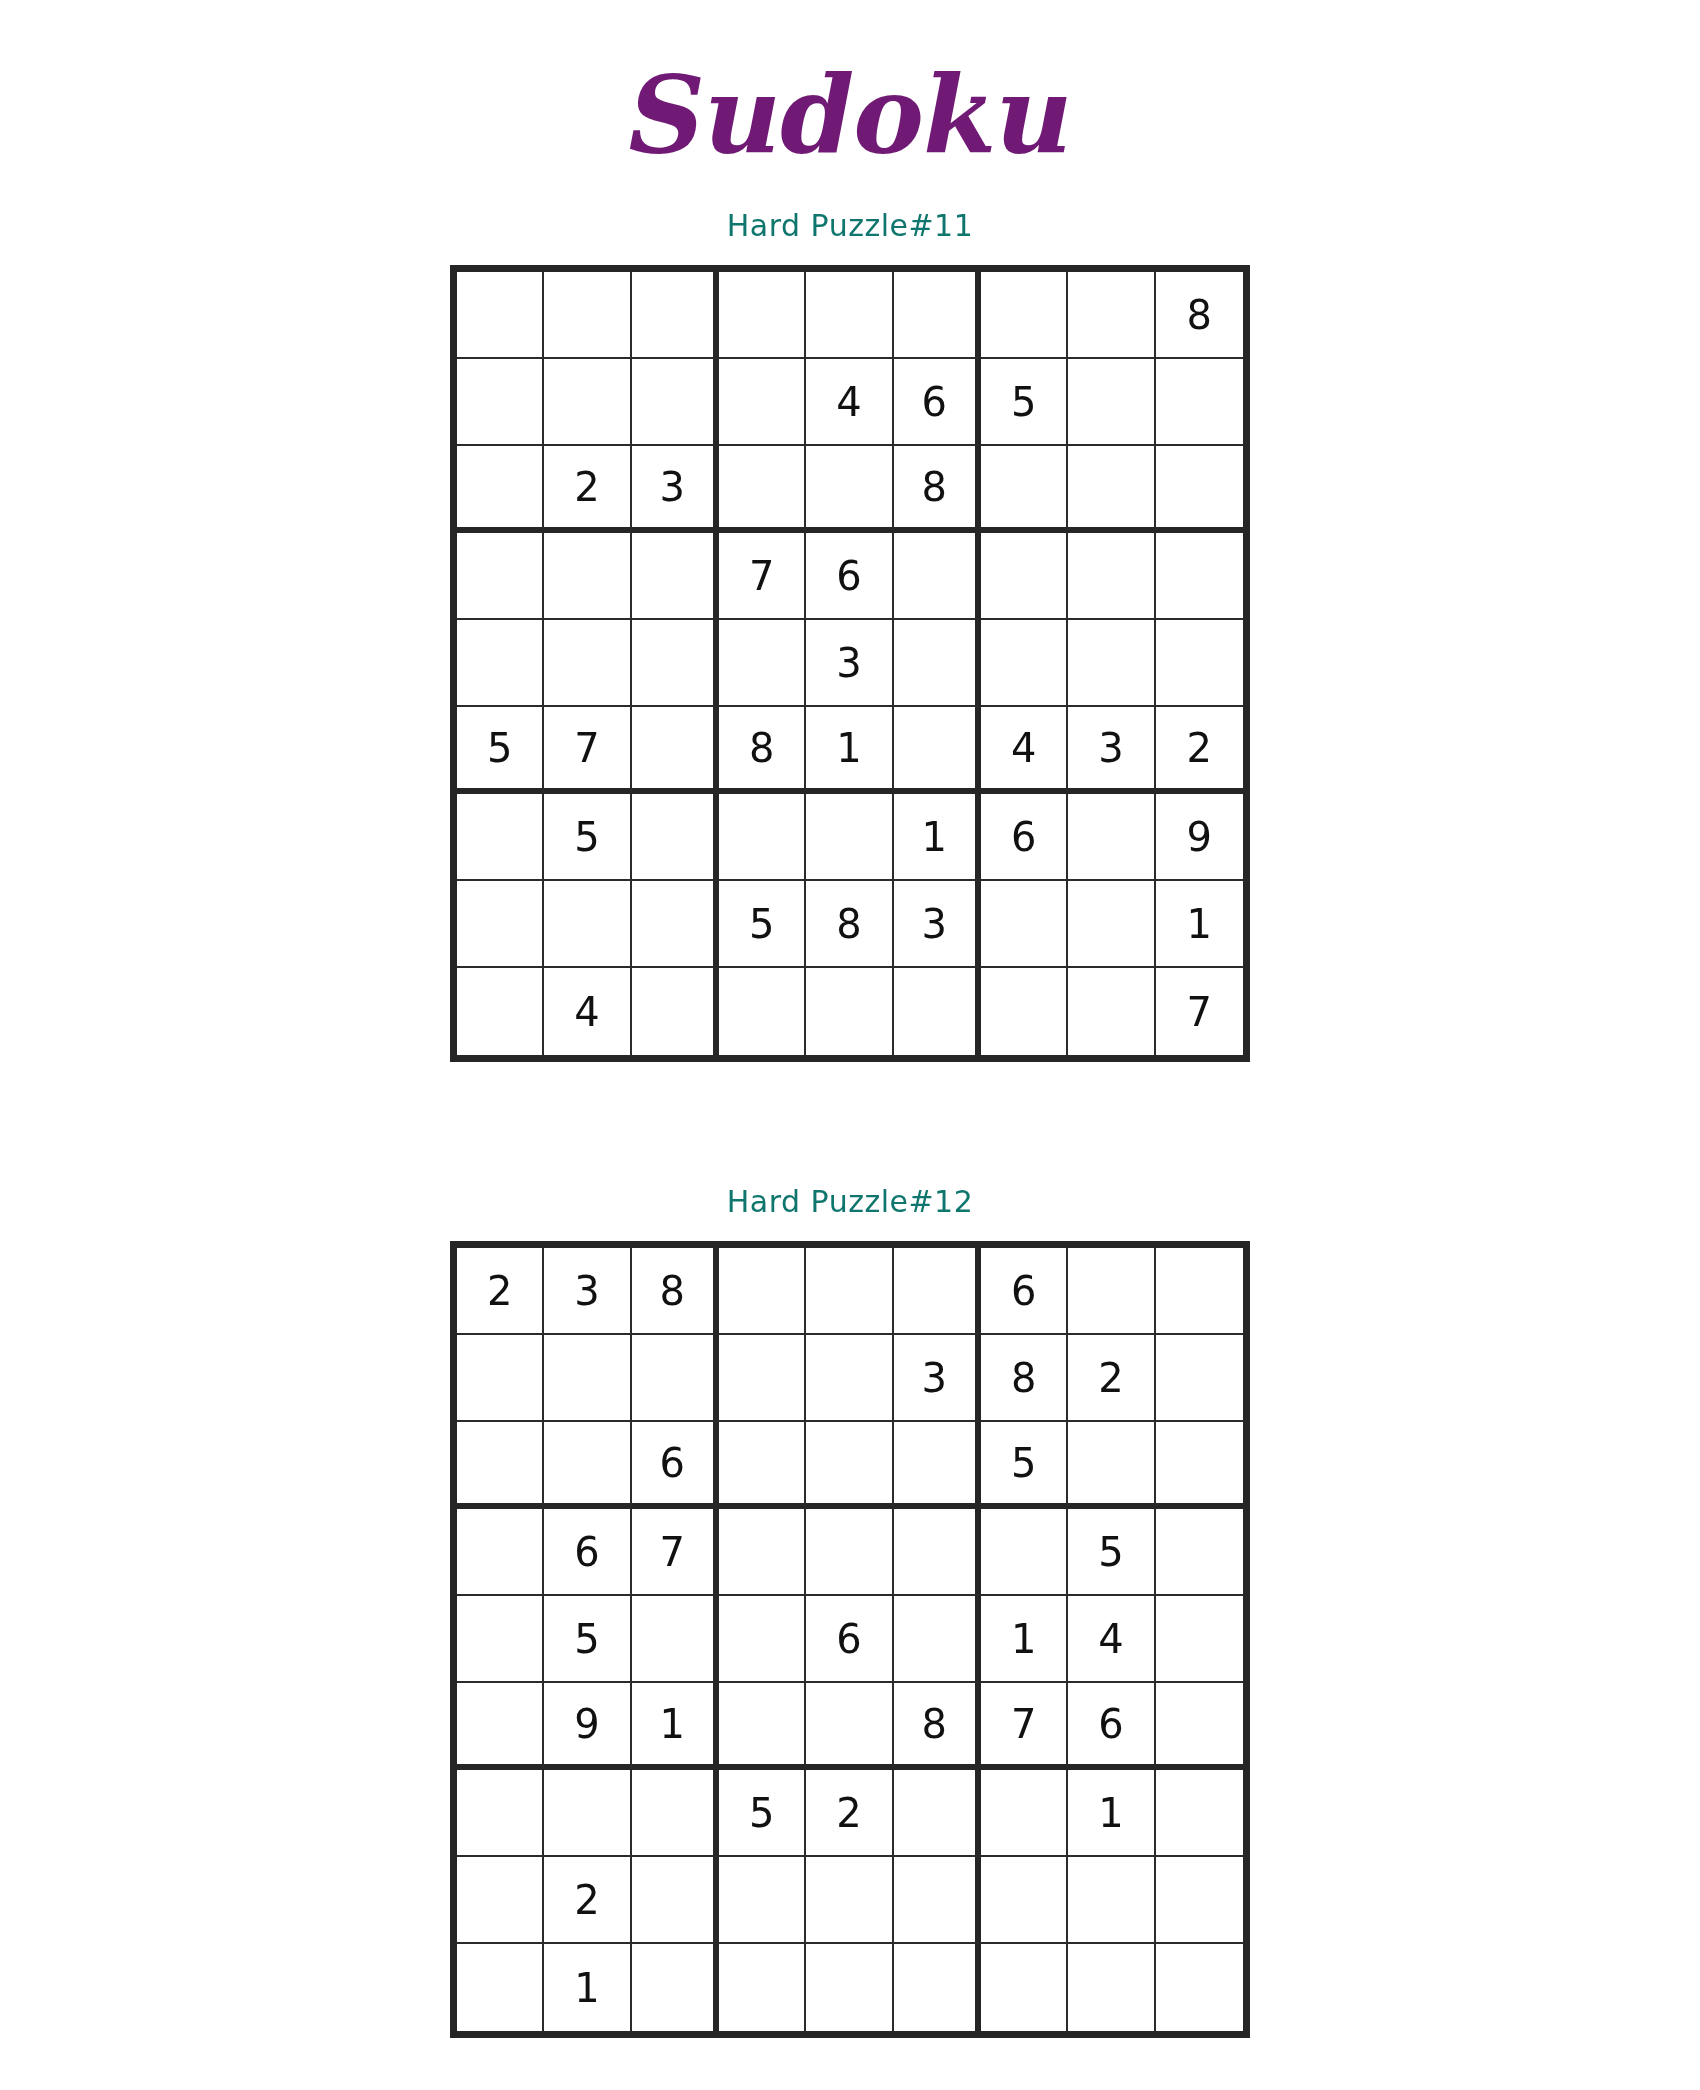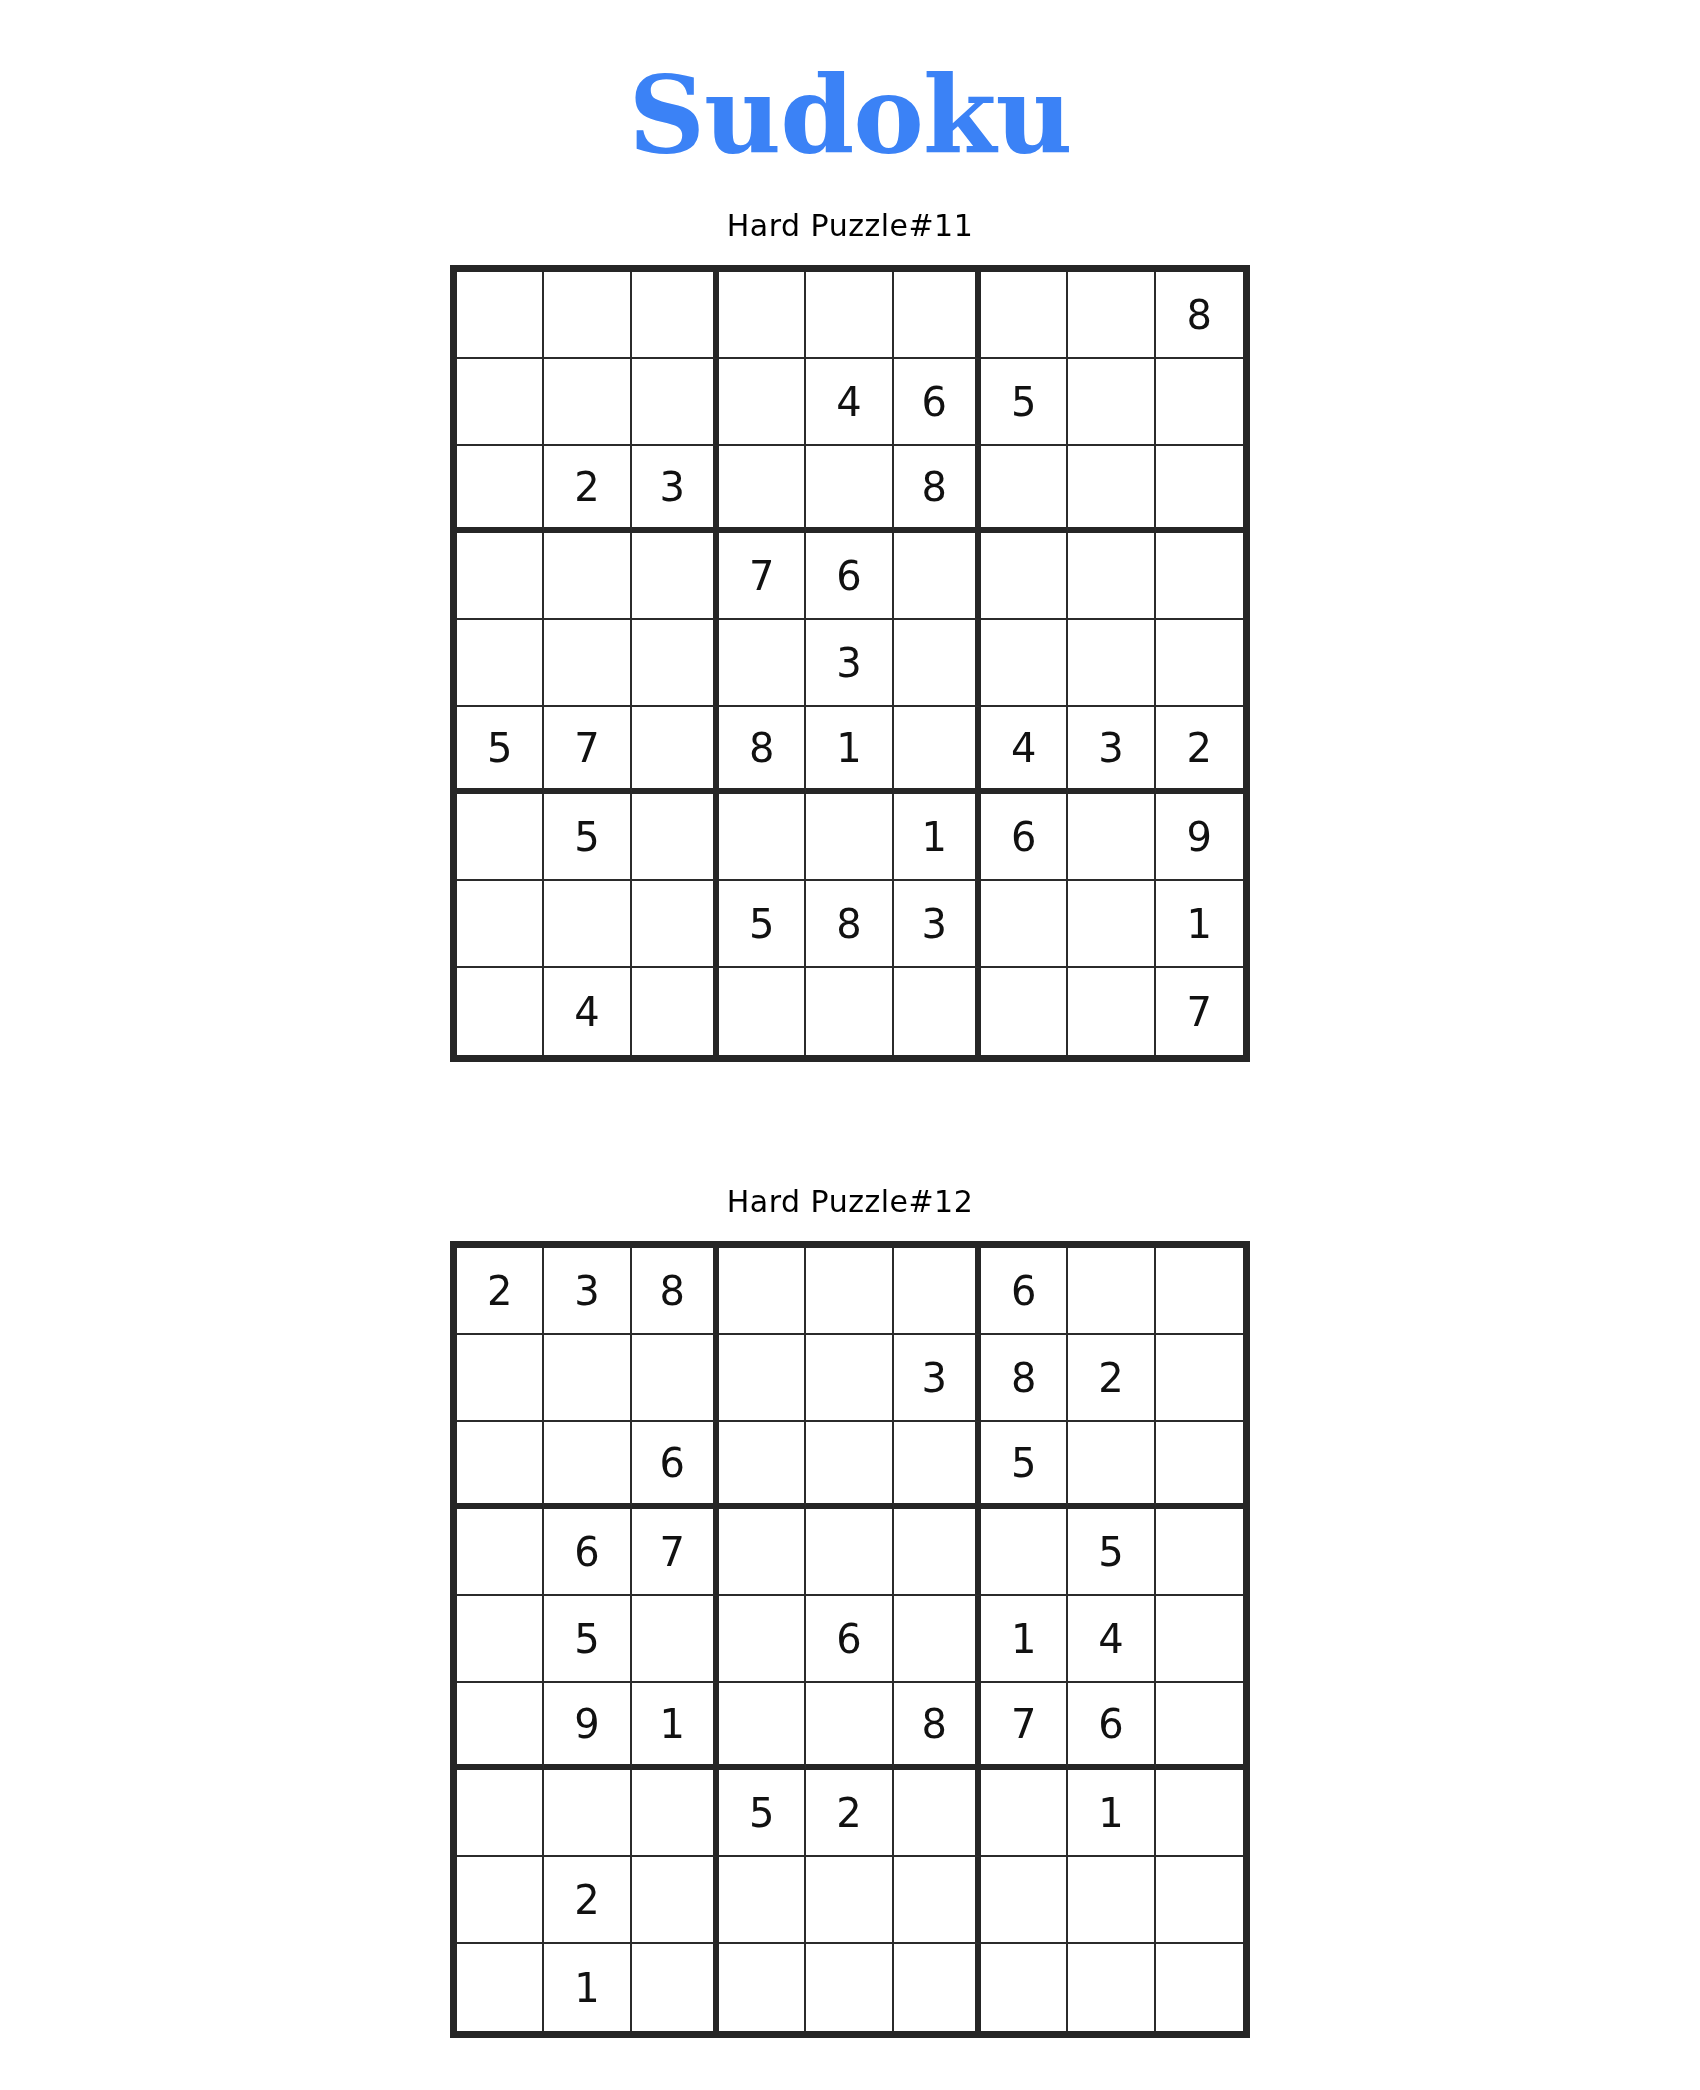--- a/index.html
+++ b/index.html
@@ -14,41 +14,42 @@
     font-family: "Liberation Sans", sans-serif;
     color: #1a1a1a;
     position: relative;
     overflow: hidden;
   }
 
   
   .page-title {
     text-align: center;
     font-family: "DejaVu Serif", serif;
+    font-style: italic;
     font-weight: 700;
     font-size: 106px;
     line-height: 1;
     letter-spacing: -1px;
-    color: #3b82f6;
+    color: #701a75;
     padding-top: 62px;
     -webkit-font-smoothing: antialiased;
   }
 
   
   .puzzle-section {
     width: 100%;
   }
 
   .puzzle-caption {
     text-align: center;
     font-family: "DejaVu Sans", sans-serif;
     font-size: 30px;
     font-weight: 400;
     letter-spacing: 0.5px;
-    color: #000000;
+    color: #0f766e;
   }
 
   .grid-wrap {
     display: flex;
     justify-content: center;
   }
 
   
   .sudoku-grid {
     width: 800px;

